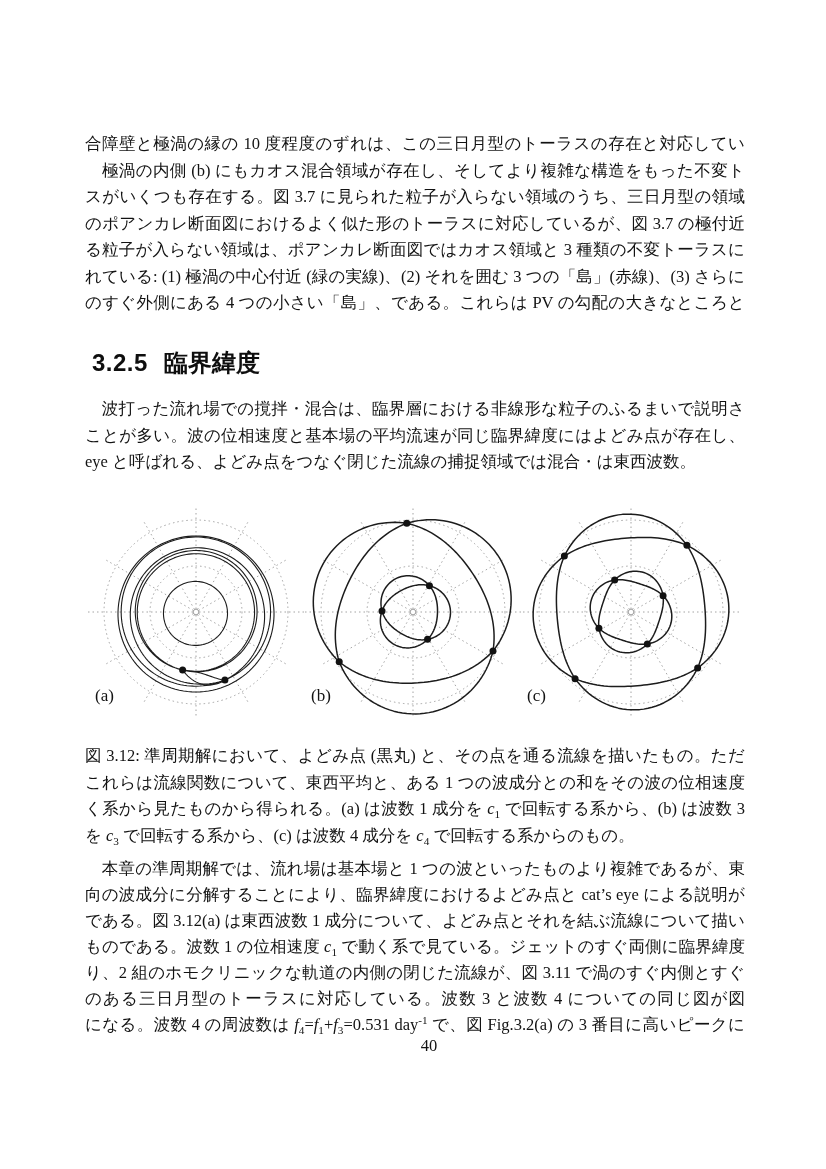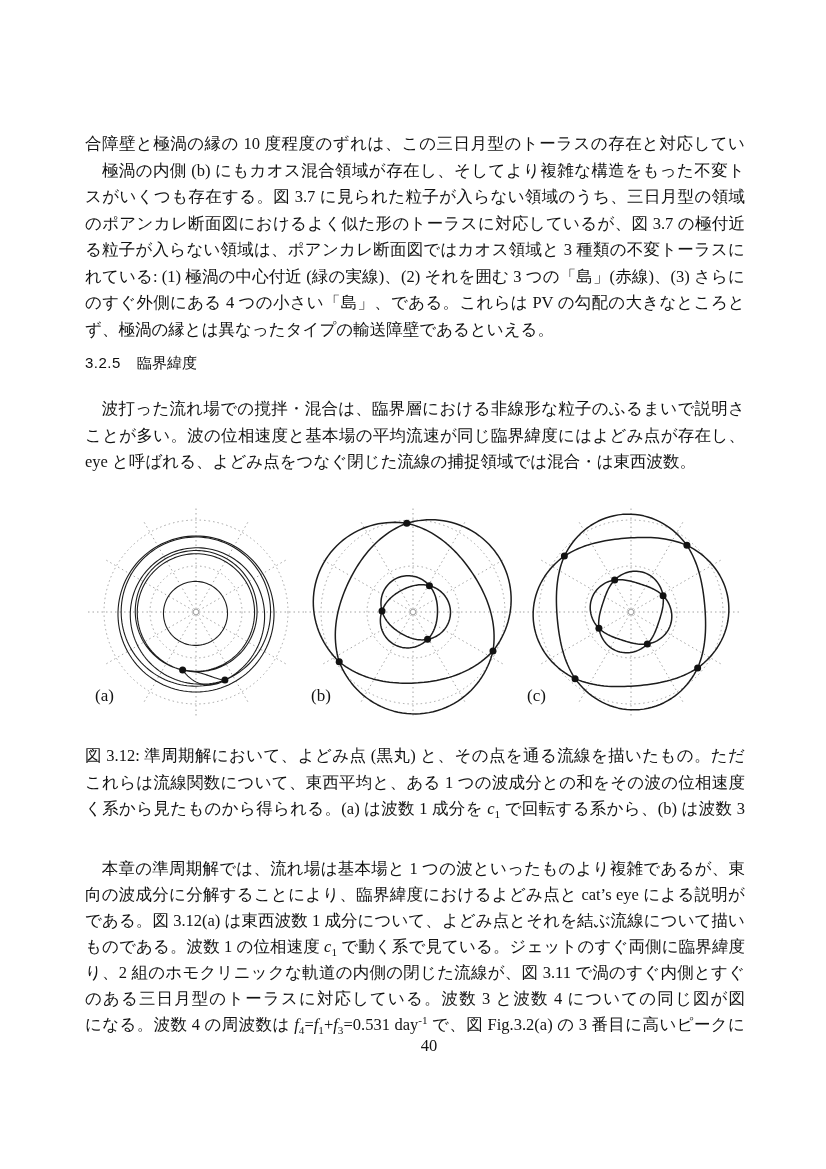--- a/index.html
+++ b/index.html
@@ -5,42 +5,41 @@
   html,body{margin:0;padding:0;background:#e8e8e8;}
   .page{position:relative;width:826px;height:1169px;background:#ffffff;overflow:hidden;
         font-family:"Liberation Serif","DejaVu Serif",serif;color:#121212;}
   .block{position:absolute;left:85px;width:660px;}
   .tline{font-size:16.5px;line-height:26.5px;height:26.5px;overflow:hidden;
          text-align:justify;text-align-last:justify;white-space:normal;}
   .lh26 .tline{line-height:26px;height:26px;}
   .tline.last{text-align-last:left;}
   sub,sup{font-size:68%;line-height:0;}
   i{font-style:italic;}
-  .heading{position:absolute;left:85px;top:349px;width:660px;
+  .heading{position:absolute;left:92px;top:349px;width:660px;
            font-family:"Liberation Sans","DejaVu Sans",sans-serif;
-           font-weight:normal;font-size:15px;line-height:28px;color:#0e0e0e;}
+           font-weight:bold;font-size:24px;line-height:28px;color:#0e0e0e;}
   .heading .num{margin-right:16px;letter-spacing:0.5px;}
   .figwrap{position:absolute;left:85px;top:498px;width:660px;height:228px;}
   .pageno{position:absolute;left:16px;top:1033px;width:826px;text-align:center;
           font-size:16.5px;line-height:26.5px;}
 </style>
 </head>
 <body>
 
 <div class="page">
 
   <div class="block" style="top:131px">
       <div class="tline">合障壁と極渦の縁の 10 度程度のずれは、この三日月型のトーラスの存在と対応している。</div>
       <div class="tline">　極渦の内側 (b) にもカオス混合領域が存在し、そしてより複雑な構造をもった不変トーラ</div>
       <div class="tline">スがいくつも存在する。図 3.7 に見られた粒子が入らない領域のうち、三日月型の領域はこ</div>
       <div class="tline">のポアンカレ断面図におけるよく似た形のトーラスに対応しているが、図 3.7 の極付近にあ</div>
       <div class="tline">る粒子が入らない領域は、ポアンカレ断面図ではカオス領域と 3 種類の不変トーラスにわか</div>
       <div class="tline">れている: (1) 極渦の中心付近 (緑の実線)、(2) それを囲む 3 つの「島」(赤線)、(3) さらにそ</div>
       <div class="tline">のすぐ外側にある 4 つの小さい「島」、である。これらは PV の勾配の大きなところと一致せ</div>
-      <div class="tline last">ず、極渦の縁とは異なったタイプの輸送障壁であるといえる。</div>
     </div>
 
   <div class="heading">
     <span class="num">3.2.5</span><span>臨界緯度</span>
   </div>
 
   <div class="block" style="top:396px">
       <div class="tline">　波打った流れ場での撹拌・混合は、臨界層における非線形な粒子のふるまいで説明される</div>
       <div class="tline">ことが多い。波の位相速度と基本場の平均流速が同じ臨界緯度にはよどみ点が存在し、cat’s</div>
       <div class="tline last">eye と呼ばれる、よどみ点をつなぐ閉じた流線の捕捉領域では混合・は東西波数。</div>
@@ -137,20 +136,21 @@
           <circle cx="562.34" cy="146.08" r="3.5" fill="#111"></circle>
           <text x="442" y="203" font-size="17" font-family="&quot;Liberation Serif&quot;,&quot;DejaVu Serif&quot;,serif" fill="#121212">(c)</text>
         </g>
       </svg>
   </div>
 
   <div class="block" style="top:743px">
       <div class="tline">図 3.12: 準周期解において、よどみ点 (黒丸) と、その点を通る流線を描いたもの。ただし、</div>
       <div class="tline">これらは流線関数について、東西平均と、ある 1 つの波成分との和をその波の位相速度で動</div>
       <div class="tline">く系から見たものから得られる。(a) は波数 1 成分を <i>c</i><sub>1</sub> で回転する系から、(b) は波数 3 成分</div>
+      <div class="tline last">を <i>c</i><sub>3</sub> で回転する系から、(c) は波数 4 成分を <i>c</i><sub>4</sub> で回転する系からのもの。</div>
     </div>
 
   <div class="block lh26" style="top:856px">
       <div class="tline">　本章の準周期解では、流れ場は基本場と 1 つの波といったものより複雑であるが、東西方</div>
       <div class="tline">向の波成分に分解することにより、臨界緯度におけるよどみ点と cat’s eye による説明が可能</div>
       <div class="tline">である。図 3.12(a) は東西波数 1 成分について、よどみ点とそれを結ぶ流線について描いた</div>
       <div class="tline">ものである。波数 1 の位相速度 <i>c</i><sub>1</sub> で動く系で見ている。ジェットのすぐ両側に臨界緯度があ</div>
       <div class="tline">り、2 組のホモクリニックな軌道の内側の閉じた流線が、図 3.11 で渦のすぐ内側とすぐ外側</div>
       <div class="tline">のある三日月型のトーラスに対応している。波数 3 と波数 4 についての同じ図が図 3.12(b,c)</div>
       <div class="tline">になる。波数 4 の周波数は <i>f</i><sub>4</sub>=<i>f</i><sub>1</sub>+<i>f</i><sub>3</sub>=0.531 day<sup>-1</sup> で、図 Fig.3.2(a) の 3 番目に高いピークに対</div>

